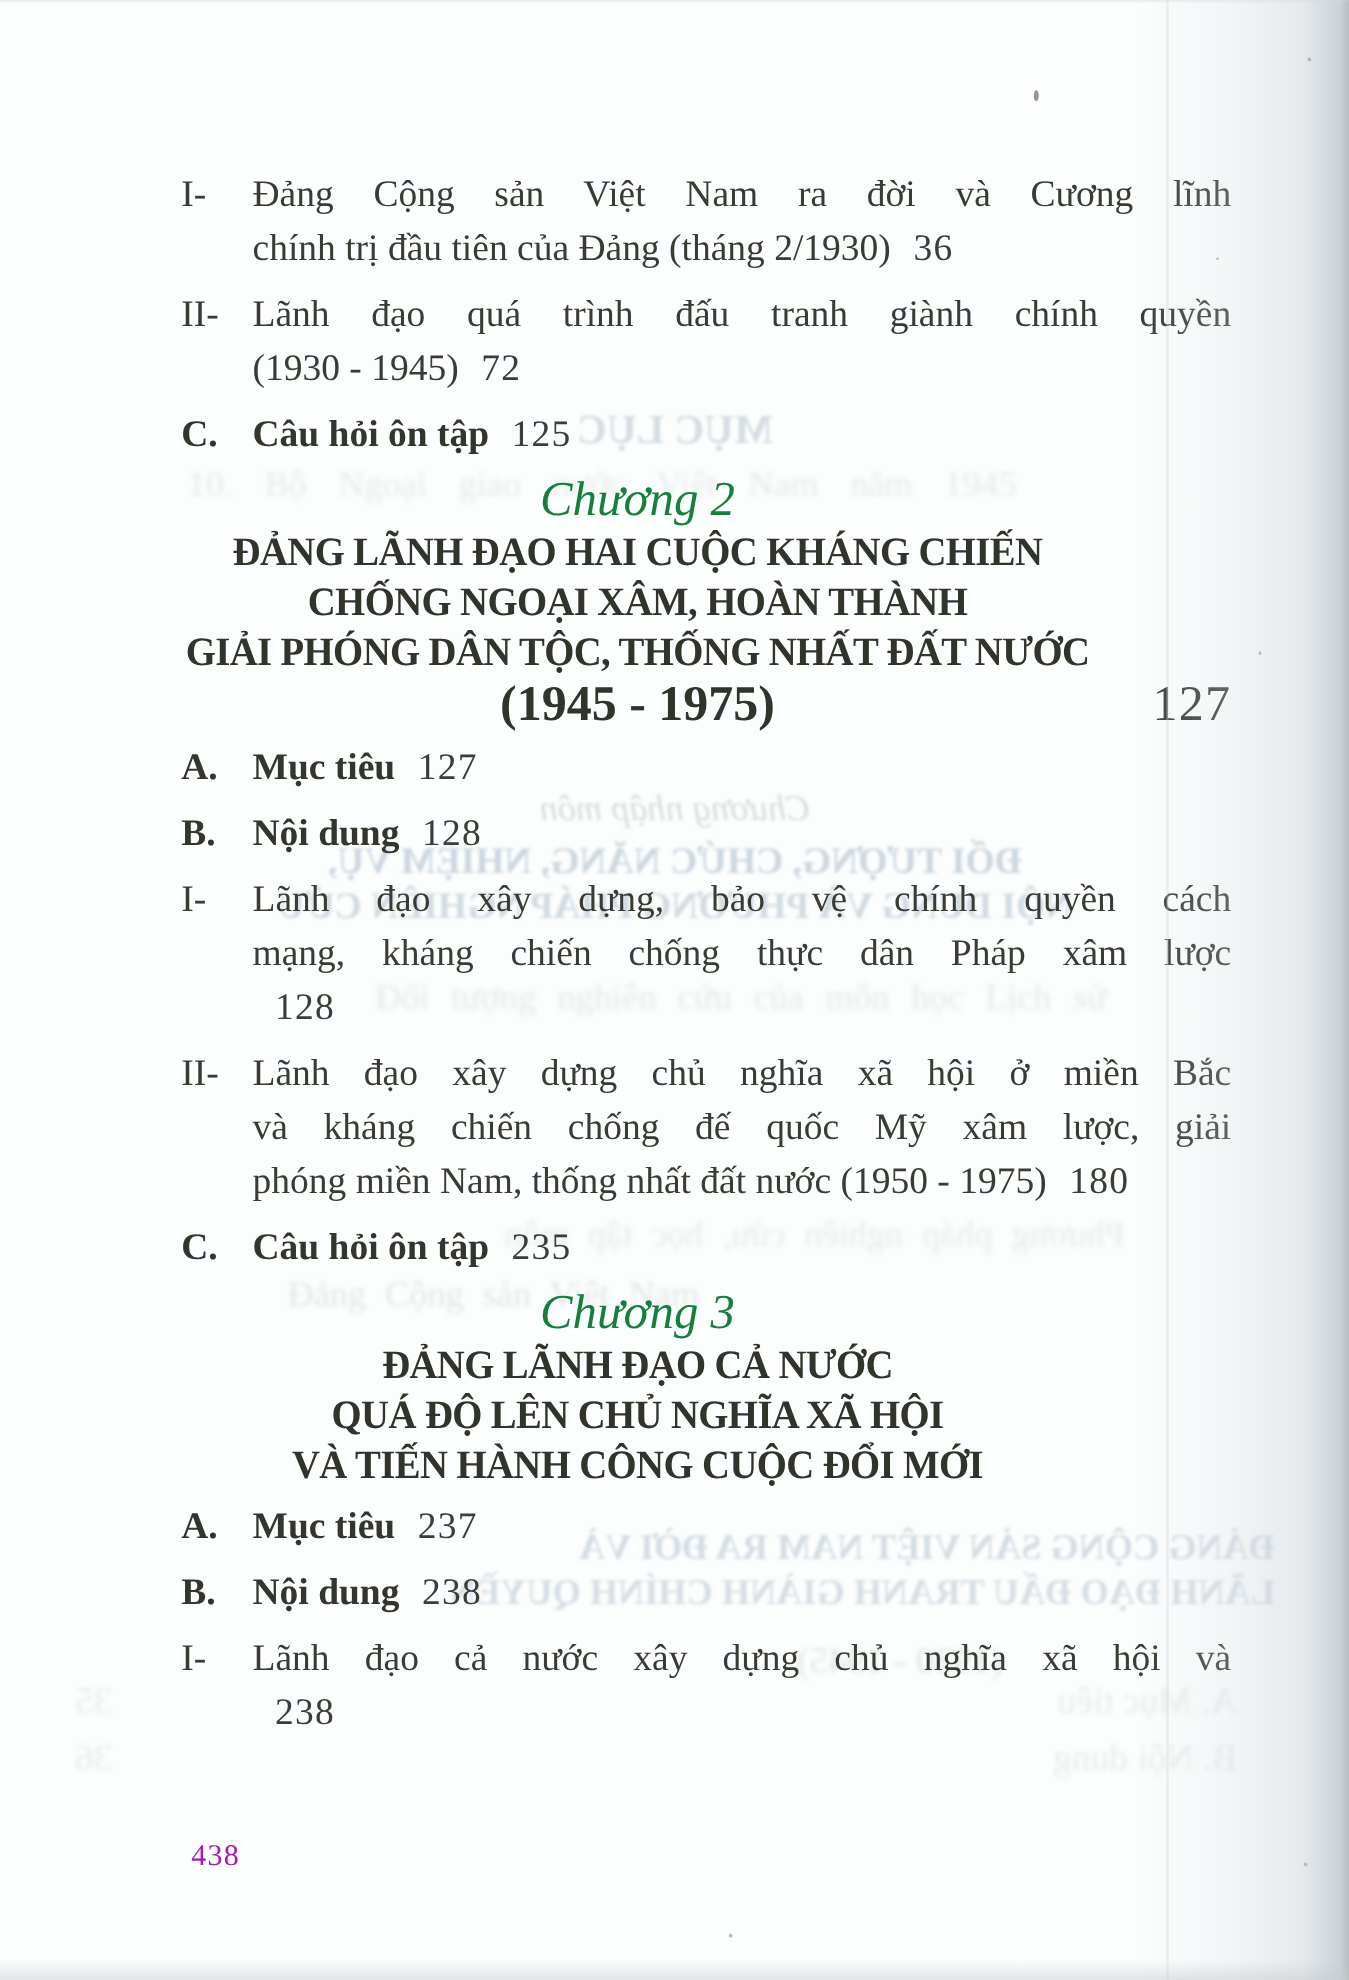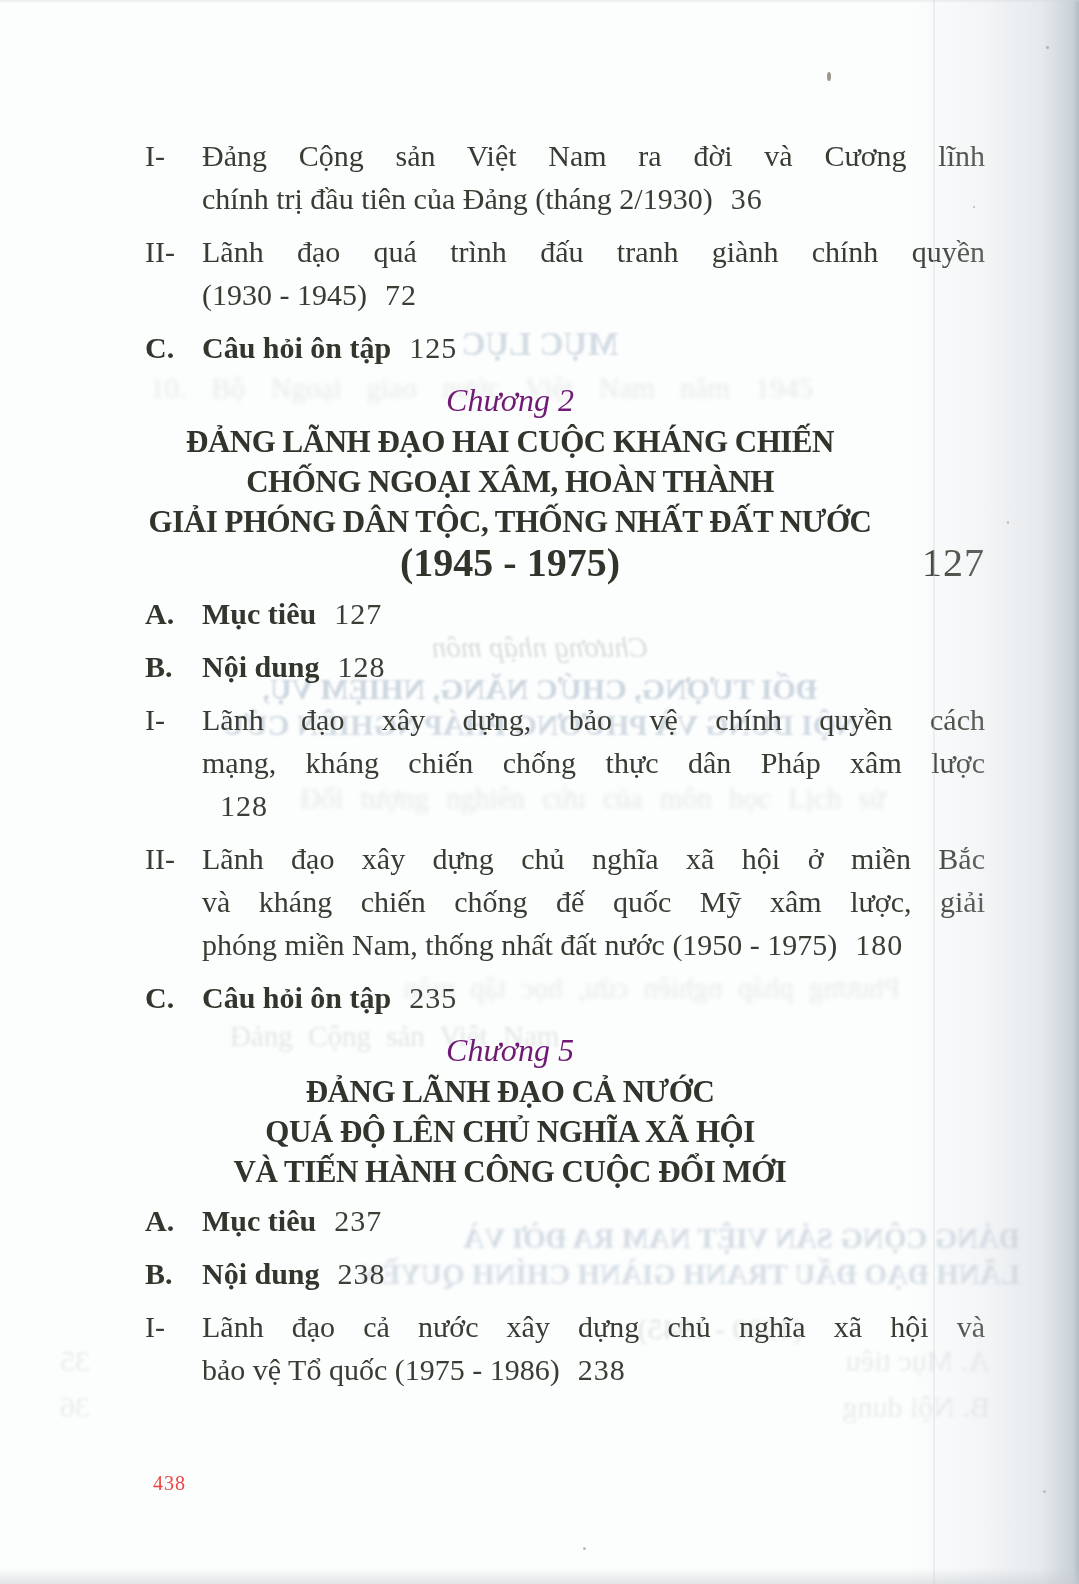--- a/index.html
+++ b/index.html
@@ -51,39 +51,39 @@
   .toc-item.bold{font-weight:bold;color:#33362d;}
   .toc-label{flex:0 0 57px;}
   .toc-body{flex:1;min-width:0;}
   .toc-line{text-align:justify;text-align-last:justify;word-spacing:2px;}
   .toc-lastline{display:flex;justify-content:flex-start;align-items:baseline;}
   .toc-page{padding-left:18px;font-weight:normal;color:#3a3e35;letter-spacing:1px;}
   .toc-item.bold .toc-page{font-weight:normal;}
 
   .chapter{margin:0 0 8px 0;}
   .chapter-kicker{
-    text-align:center;font-style:italic;font-size:32px;line-height:42px;
-    padding-right:110px;color:#701a75;
+    text-align:center;font-style:italic;font-size:39px;line-height:42px;
+    padding-right:110px;color:#15803d;
   }
   .chapter-title-line{
     text-align:center;font-weight:bold;font-size:31px;line-height:40px;
     padding-right:110px;letter-spacing:-0.5px;color:#31342b;
     transform:scaleY(1.04);transform-origin:top center;
   }
   .chapter-sub{
     position:relative;text-align:center;font-weight:bold;font-size:40px;line-height:43px;
     padding-right:110px;color:#31342b;
   }
   .chapter-sub .toc-page{
     position:absolute;right:0;bottom:0;font-weight:normal;
   }
 
   .folio{
     position:absolute;left:153px;top:1472px;
-    font-size:20px;color:#ef4444;letter-spacing:1px;
+    font-size:24px;color:#a21caf;letter-spacing:1px;
   }
 
   
   .ghost-layer{position:absolute;inset:0;pointer-events:none;}
   .ghost{
     position:absolute;white-space:nowrap;
     font-family:"Liberation Serif","DejaVu Serif",serif;
   }
   .ghost.flip{transform:scaleX(-1);}
   .ghost.blue-bold{color:#9db1c2;font-weight:bold;}
@@ -199,21 +199,21 @@
       <div class="toc-item bold">
         <div class="toc-label">C.</div>
         <div class="toc-body">
           <div class="toc-lastline">
             <span>Câu hỏi ôn tập</span>
             <span class="toc-page">235</span>
           </div>
         </div>
       </div>
       <div class="chapter">
-        <div class="chapter-kicker">Chương 5</div>
+        <div class="chapter-kicker">Chương 3</div>
         <div class="chapter-title-line">ĐẢNG LÃNH ĐẠO CẢ NƯỚC</div>
         <div class="chapter-title-line">QUÁ ĐỘ LÊN CHỦ NGHĨA XÃ HỘI</div>
         <div class="chapter-title-line">VÀ TIẾN HÀNH CÔNG CUỘC ĐỔI MỚI</div>
       </div>
       <div class="toc-item bold">
         <div class="toc-label">A.</div>
         <div class="toc-body">
           <div class="toc-lastline">
             <span>Mục tiêu</span>
             <span class="toc-page">237</span>
@@ -227,21 +227,20 @@
             <span>Nội dung</span>
             <span class="toc-page">238</span>
           </div>
         </div>
       </div>
       <div class="toc-item">
         <div class="toc-label">I-</div>
         <div class="toc-body">
           <div class="toc-line">Lãnh đạo cả nước xây dựng chủ nghĩa xã hội và</div>
           <div class="toc-lastline">
-            <span>bảo vệ Tổ quốc (1975 - 1986)</span>
             <span class="toc-page">238</span>
           </div>
         </div>
       </div>
     </div>
 
   <div class="folio">438</div>
 
   <div class="crease" style="left:933px;"></div>
   <div class="edge-right"></div>

